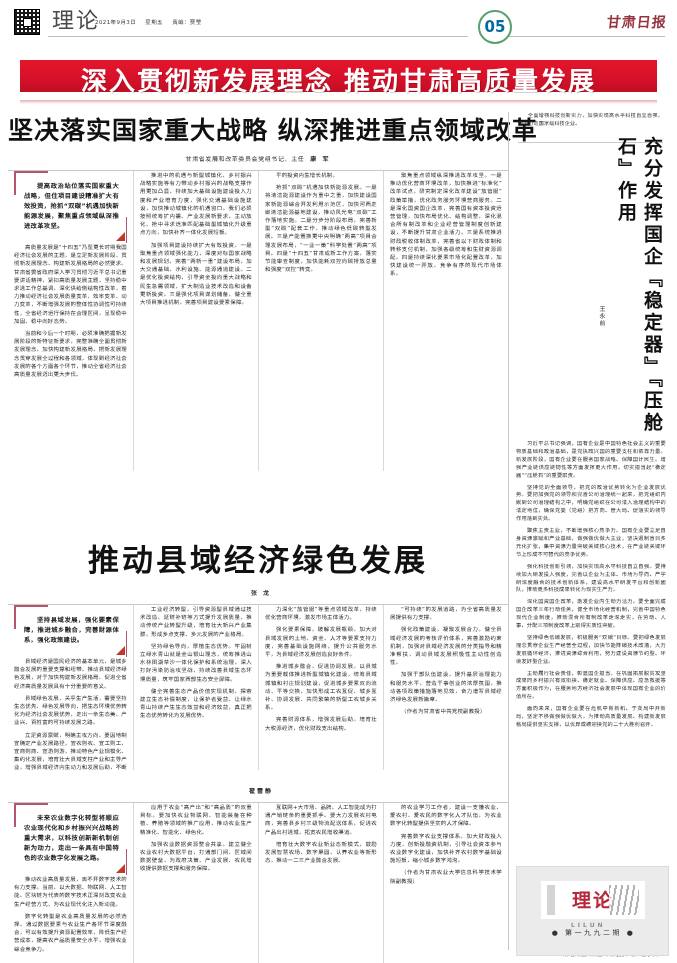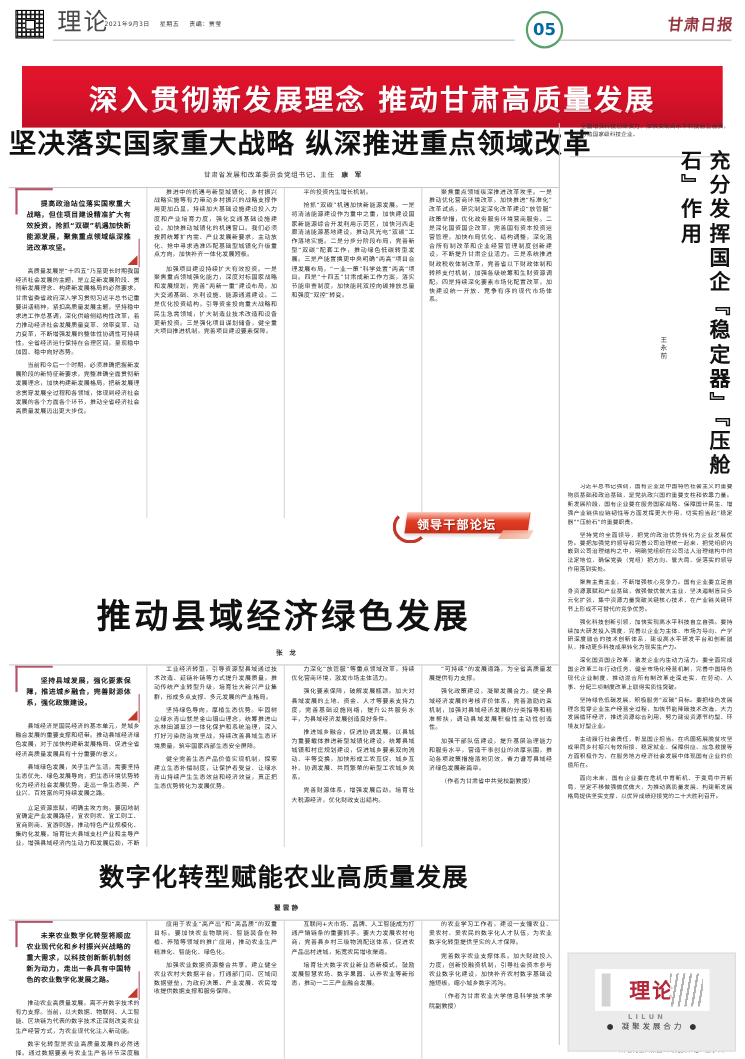--- a/index.html
+++ b/index.html
@@ -71,23 +71,23 @@
     font-size:14px;
     letter-spacing:1px;
     display:flex;align-items:center;justify-content:flex-end;
     font-weight:bold;
     transform:skewX(-6deg);
     opacity:.92;
   }
 
   
   .banner{
-    position:absolute;left:20px;top:60px;width:637px;height:56px;
+    position:absolute;left:20px;top:60px;width:637px;height:32px;
     background:linear-gradient(180deg,#e4152b 0%,#d7112a 55%,#c00f24 100%);
-    display:flex;align-items:center;justify-content:center;
+    display:flex;align-items:flex-start;justify-content:center;
   }
   .banner-text{
     color:#ffffff;
     font-size:26px;
     font-weight:bold;
     letter-spacing:2px;
     font-family:"DejaVu Sans","Liberation Sans",sans-serif;
     text-shadow:1px 1px 0 rgba(0,0,0,.18);
     white-space:nowrap;
   }
@@ -319,27 +319,20 @@
           <div class="col" style="width: 125px; height: 300px; overflow: hidden;">
             <p class="para">平的投资内生增长机制。</p>
             <p class="para">抢抓“双碳”机遇加快新能源发展。一是将清洁能源建设作为重中之重，加快建设国家新能源综合开发利用示范区，加快河西走廊清洁能源基地建设，推动风光电“双碳”工作落地实施。二是分步分阶段布局，完善新型“双碳”配套工作，推动绿色低碳转型发展。三是产能置换更中央明确“两高”项目合理发展布局，“一业一策”科学处置“两高”项目。四是“十四五”甘肃成新工作方案，落实节能审查制度，加快能耗双控向碳排放总量和强度“双控”转变。</p>
           </div>
           <div class="col" style="width: 125px; height: 300px; overflow: hidden;">
             <p class="para">聚焦重点领域纵深推进改革攻坚。一是推动优化营商环境改革，加快推进“标准化”改革试点，研究制定深化改革建设“放管服”政策举措，优化政务服务环境营商服务。二是深化国资国企改革，完善国有资本投资运营管理，加快布局优化、结构调整，深化混合所有制改革和企业经营管理制度创新建设，不断提升甘肃企业活力。三是系统推进财政税收体制改革，完善省以下财政体制和转移支付机制，加强各级统筹和生财资源调配。四是持续深化要素市场化配置改革，加快建设统一开放、竞争有序的现代市场体系。</p>
           </div>
         </div>
     </div>
 
-    <div class="forum-badge" style="left:349px;top:352px;">
-      <div class="ribbon-arc"></div>
-      <div class="ribbon"></div>
-      <div class="ribbon-shine"></div>
-      <div class="ribbon-tail"></div>
-      <div class="forum-text">领导干部论坛</div>
-    </div>
 
     <div class="article" id="article-2" style="top:425px;">
       <div class="art-title t2">推动县域经济绿色发展</div>
       <div class="art-byline">
         <span class="nm">张 龙</span>
       </div>
       <div class="title-rule"></div>
       <div class="cols" id="a2cols">
           <div class="col" style="width: 125px; height: 165px; overflow: hidden;">
             <div class="pullquote">
@@ -367,21 +360,20 @@
           <div class="col" style="width: 125px; height: 165px; overflow: hidden;">
             <p class="para">“可持续”的发展道路，为全省高质量发展提供有力支撑。</p>
             <p class="para">强化政策建设，凝聚发展合力。健全县域经济发展的考核评价体系，完善激励约束机制，加强对县域经济发展的分类指导和精准帮扶，调动县域发展积极性主动性创造性。</p>
             <p class="para">加强干部队伍建设，提升基层治理能力和服务水平，营造干事创业的浓厚氛围，推动各项政策措施落地见效，奋力谱写县域经济绿色发展新篇章。</p>
             <p class="para">（作者为甘肃省中共党校副教授）</p>
           </div>
         </div>
     </div>
 
     <div class="article" id="article-3" style="top:668px;">
-      <div class="art-title t3">数字化转型赋能农业高质量发展</div>
       <div class="art-byline">
         <span class="nm">翟雲静</span>
       </div>
       <div class="title-rule"></div>
       <div class="cols" id="a3cols">
           <div class="col" style="width: 125px; height: 235px; overflow: hidden;">
             <div class="pullquote">
               <span class="pq-br-tl"></span>
               <span class="pq-br-tl2"></span>
               <span class="pq-br-br"></span>
@@ -427,16 +419,16 @@
     <div class="rail-source">（作者为金川集团公司党委书记、董事长）</div>
   </div>
 
   <div class="logo-box">
     <div class="logo-inner">
       <div class="logo-pin"></div>
       <div class="logo-cn">理论</div>
       <div class="logo-bars"></div>
       <div class="logo-en">LILUN</div>
     </div>
-    <div class="logo-issue">● 凝聚发展合力 ●</div>
+    <div class="logo-issue">● 第一九九二期 ●</div>
   </div>
 
 </div>
 
 </body></html>

